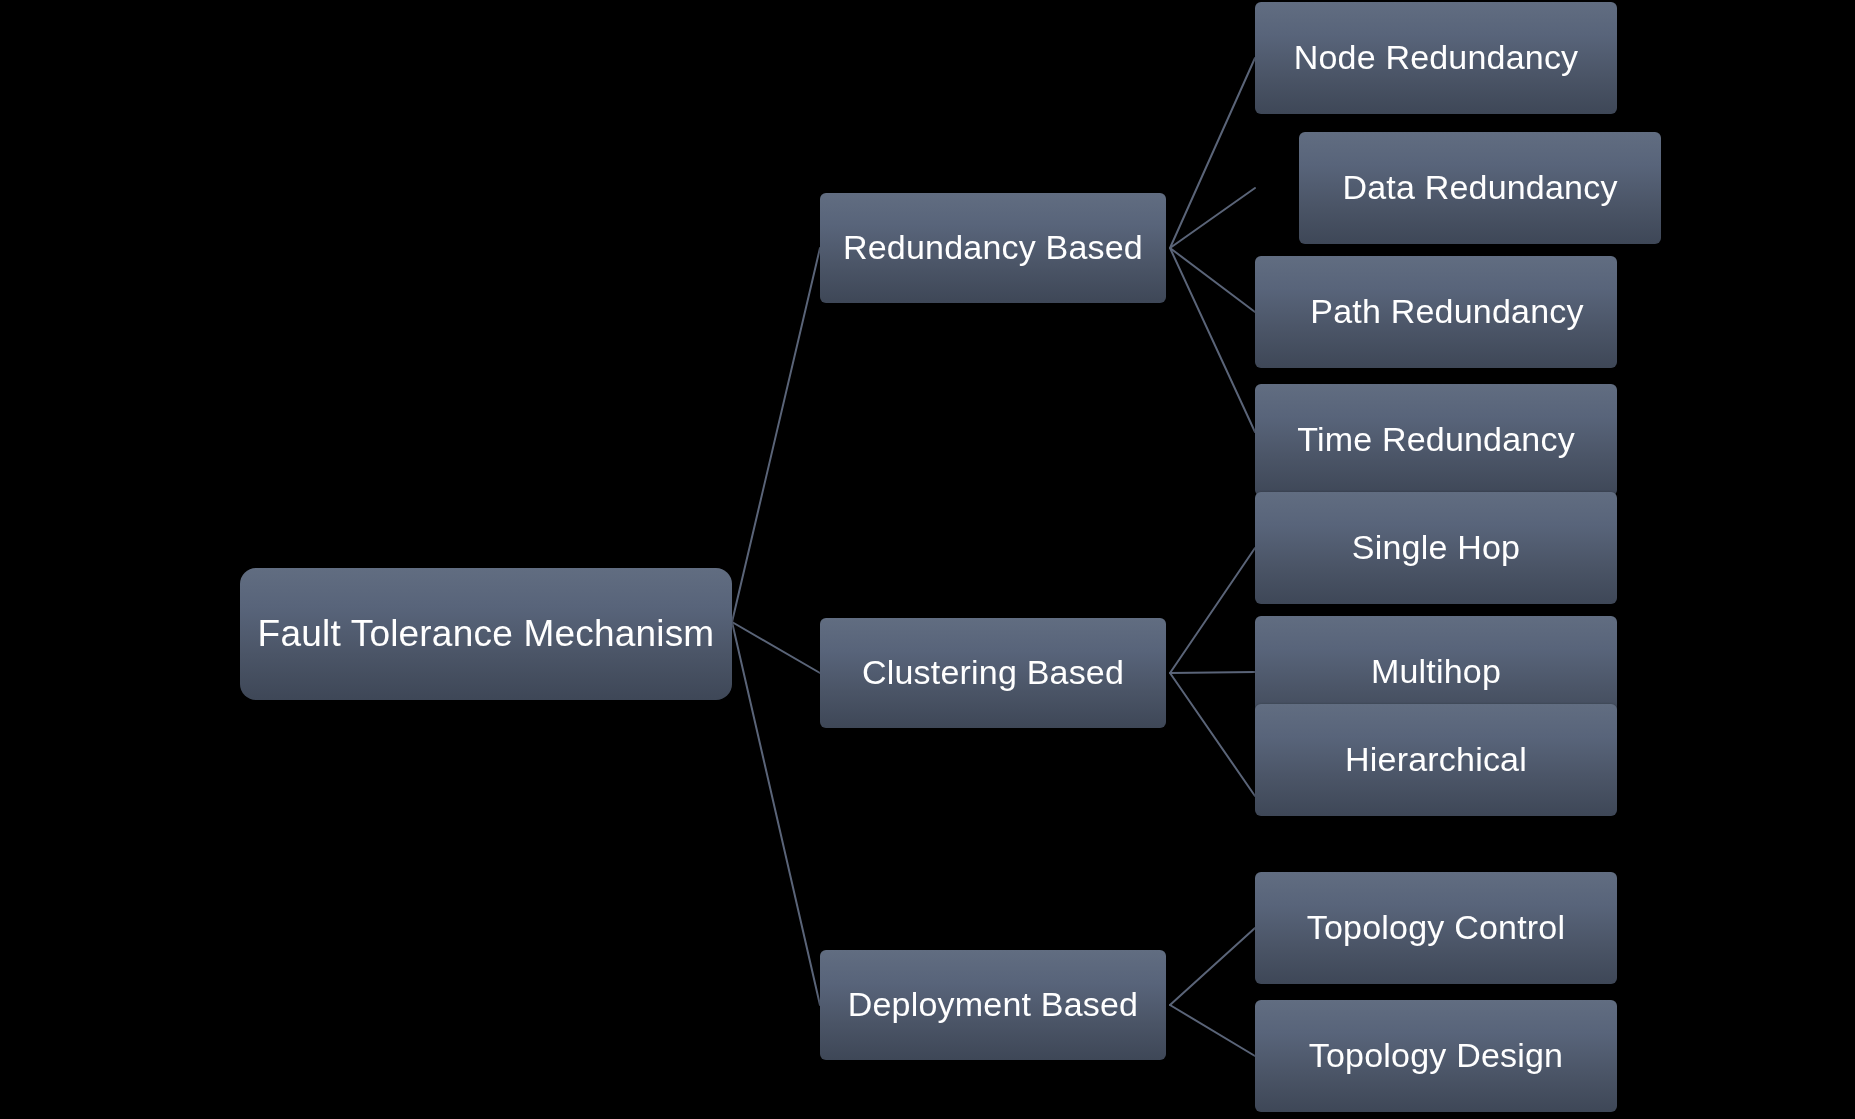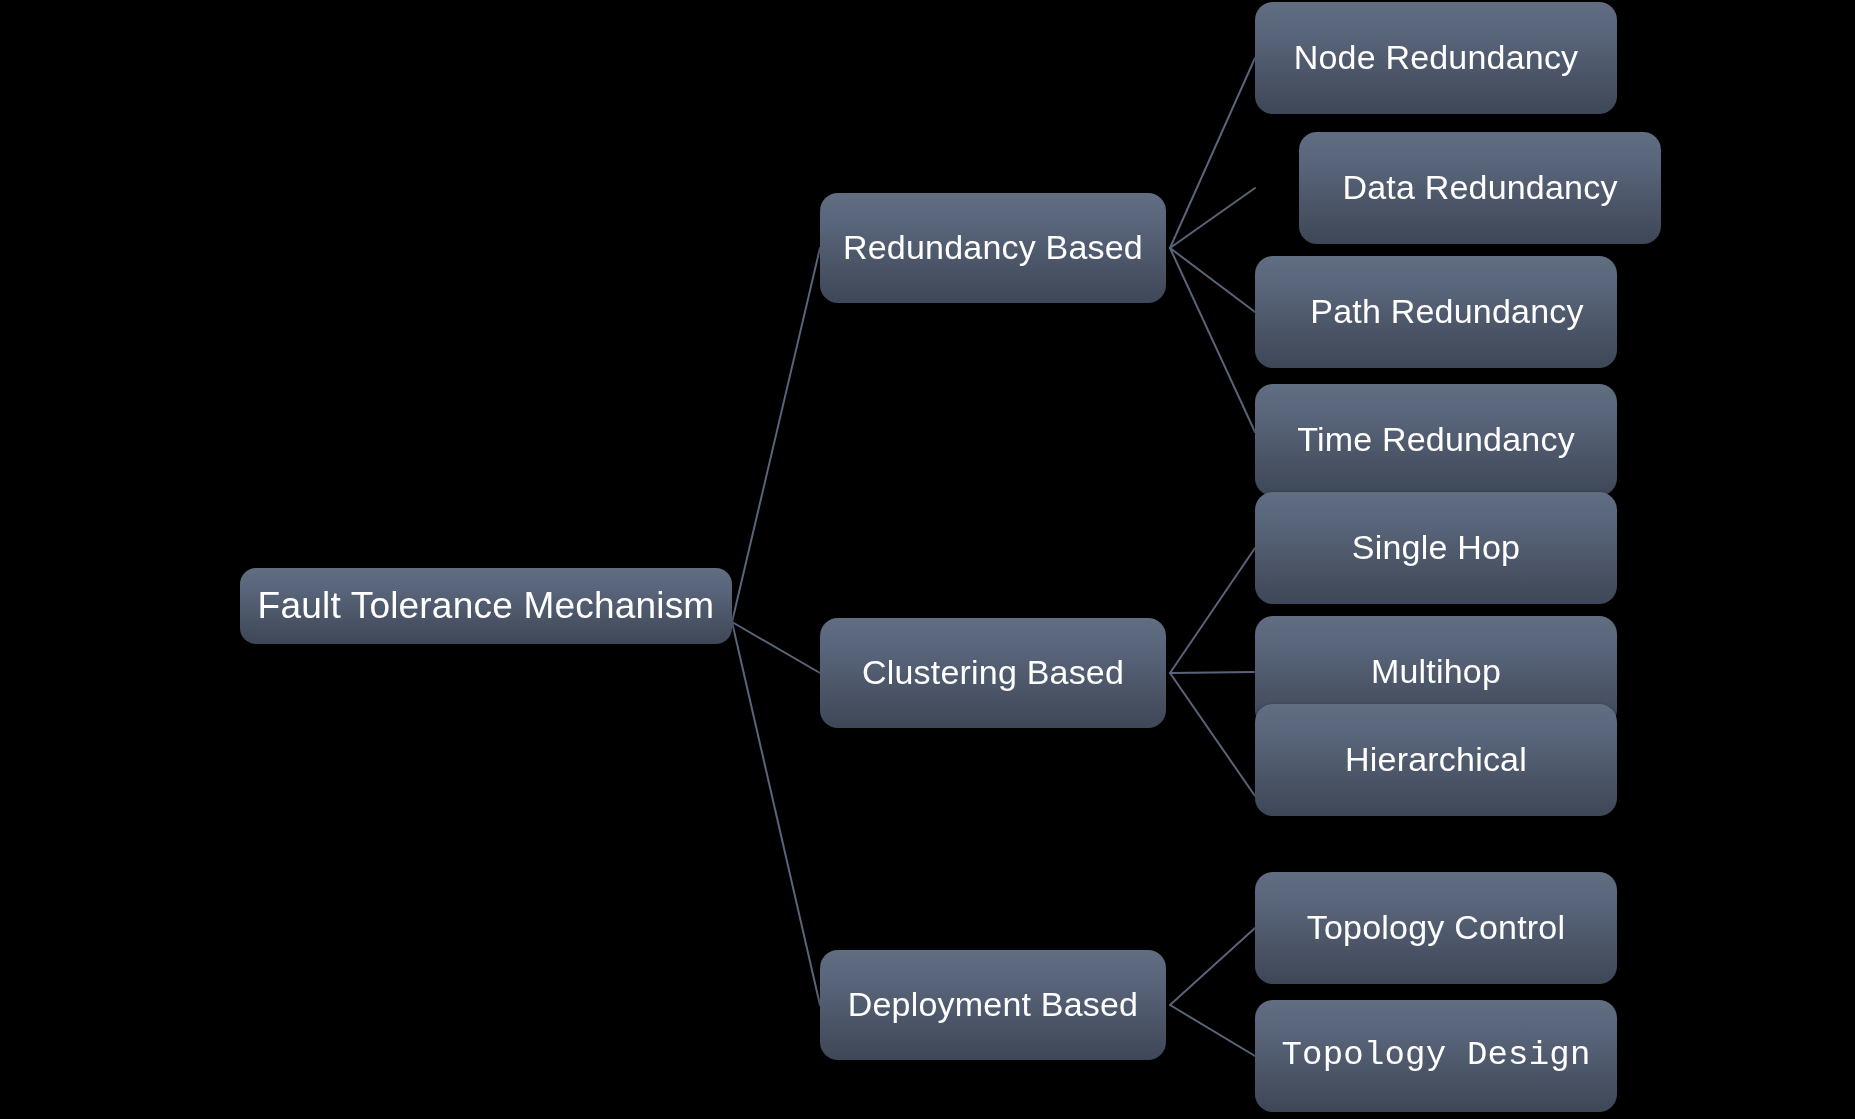--- a/index.html
+++ b/index.html
@@ -24,21 +24,21 @@
     position: absolute;
     left: 0;
     top: 0;
     width: 1855px;
     height: 1119px;
     pointer-events: none;
   }
   .node {
     position: absolute;
     box-sizing: border-box;
-    border-radius: 18px;
+    border-radius: 6px;
     background: linear-gradient(to bottom, #606c80 0%, #5a677b 22%, #49soon 22%, #454f60 72%, #3e4757 100%);
     background: linear-gradient(to bottom, #616d81 0%, #58647a 30%, #4b5567 65%, #3e4757 100%);
     box-shadow: 0 1px 3px rgba(0,0,0,0.55);
     display: flex;
     align-items: center;
     justify-content: center;
     color: #ffffff;
     z-index: 2;
   }
   .node-label {
@@ -46,21 +46,21 @@
     font-weight: 400;
     letter-spacing: 0.2px;
     white-space: nowrap;
     text-align: center;
     line-height: 1.1;
   }
   .node.root {
     left: 240px;
     top: 568px;
     width: 492px;
-    height: 76px;
+    height: 132px;
     border-radius: 16px;
   }
   .node.root .node-label { font-size: 37px; }
 
   .node.branch {
     left: 820px;
     width: 346px;
     height: 110px;
   }
   .node.branch .node-label { font-size: 34px; }
@@ -75,21 +75,21 @@
   }
   .node.leaf .node-label { font-size: 34px; }
   .node.leaf-0  { top: 2px;   }
   .node.leaf-1  { top: 132px; }
   .node.leaf-2  { top: 256px; padding-left: 22px; }
   .node.leaf-3  { top: 376px; }
   .node.leaf-4  { top: 492px; }
   .node.leaf-5  { top: 616px; }
   .node.leaf-6  { top: 704px; justify-content: center; }
   .node.leaf-7  { top: 872px; }
-  .node.leaf-8  { top: 1000px; font-family: Liberation Mono, monospace; }
+  .node.leaf-8  { top: 1000px; }
 </style>
 </head>
 <body>
 
 <div id="canvas" style="background: rgb(0, 0, 0);">
 
   <svg id="edge-layer" width="1855" height="1119" viewBox="0 0 1855 1119">
     <g stroke="#5a6478" stroke-width="2" fill="none" stroke-linecap="round">
 
       <line x1="732" y1="622" x2="820" y2="248"></line>

